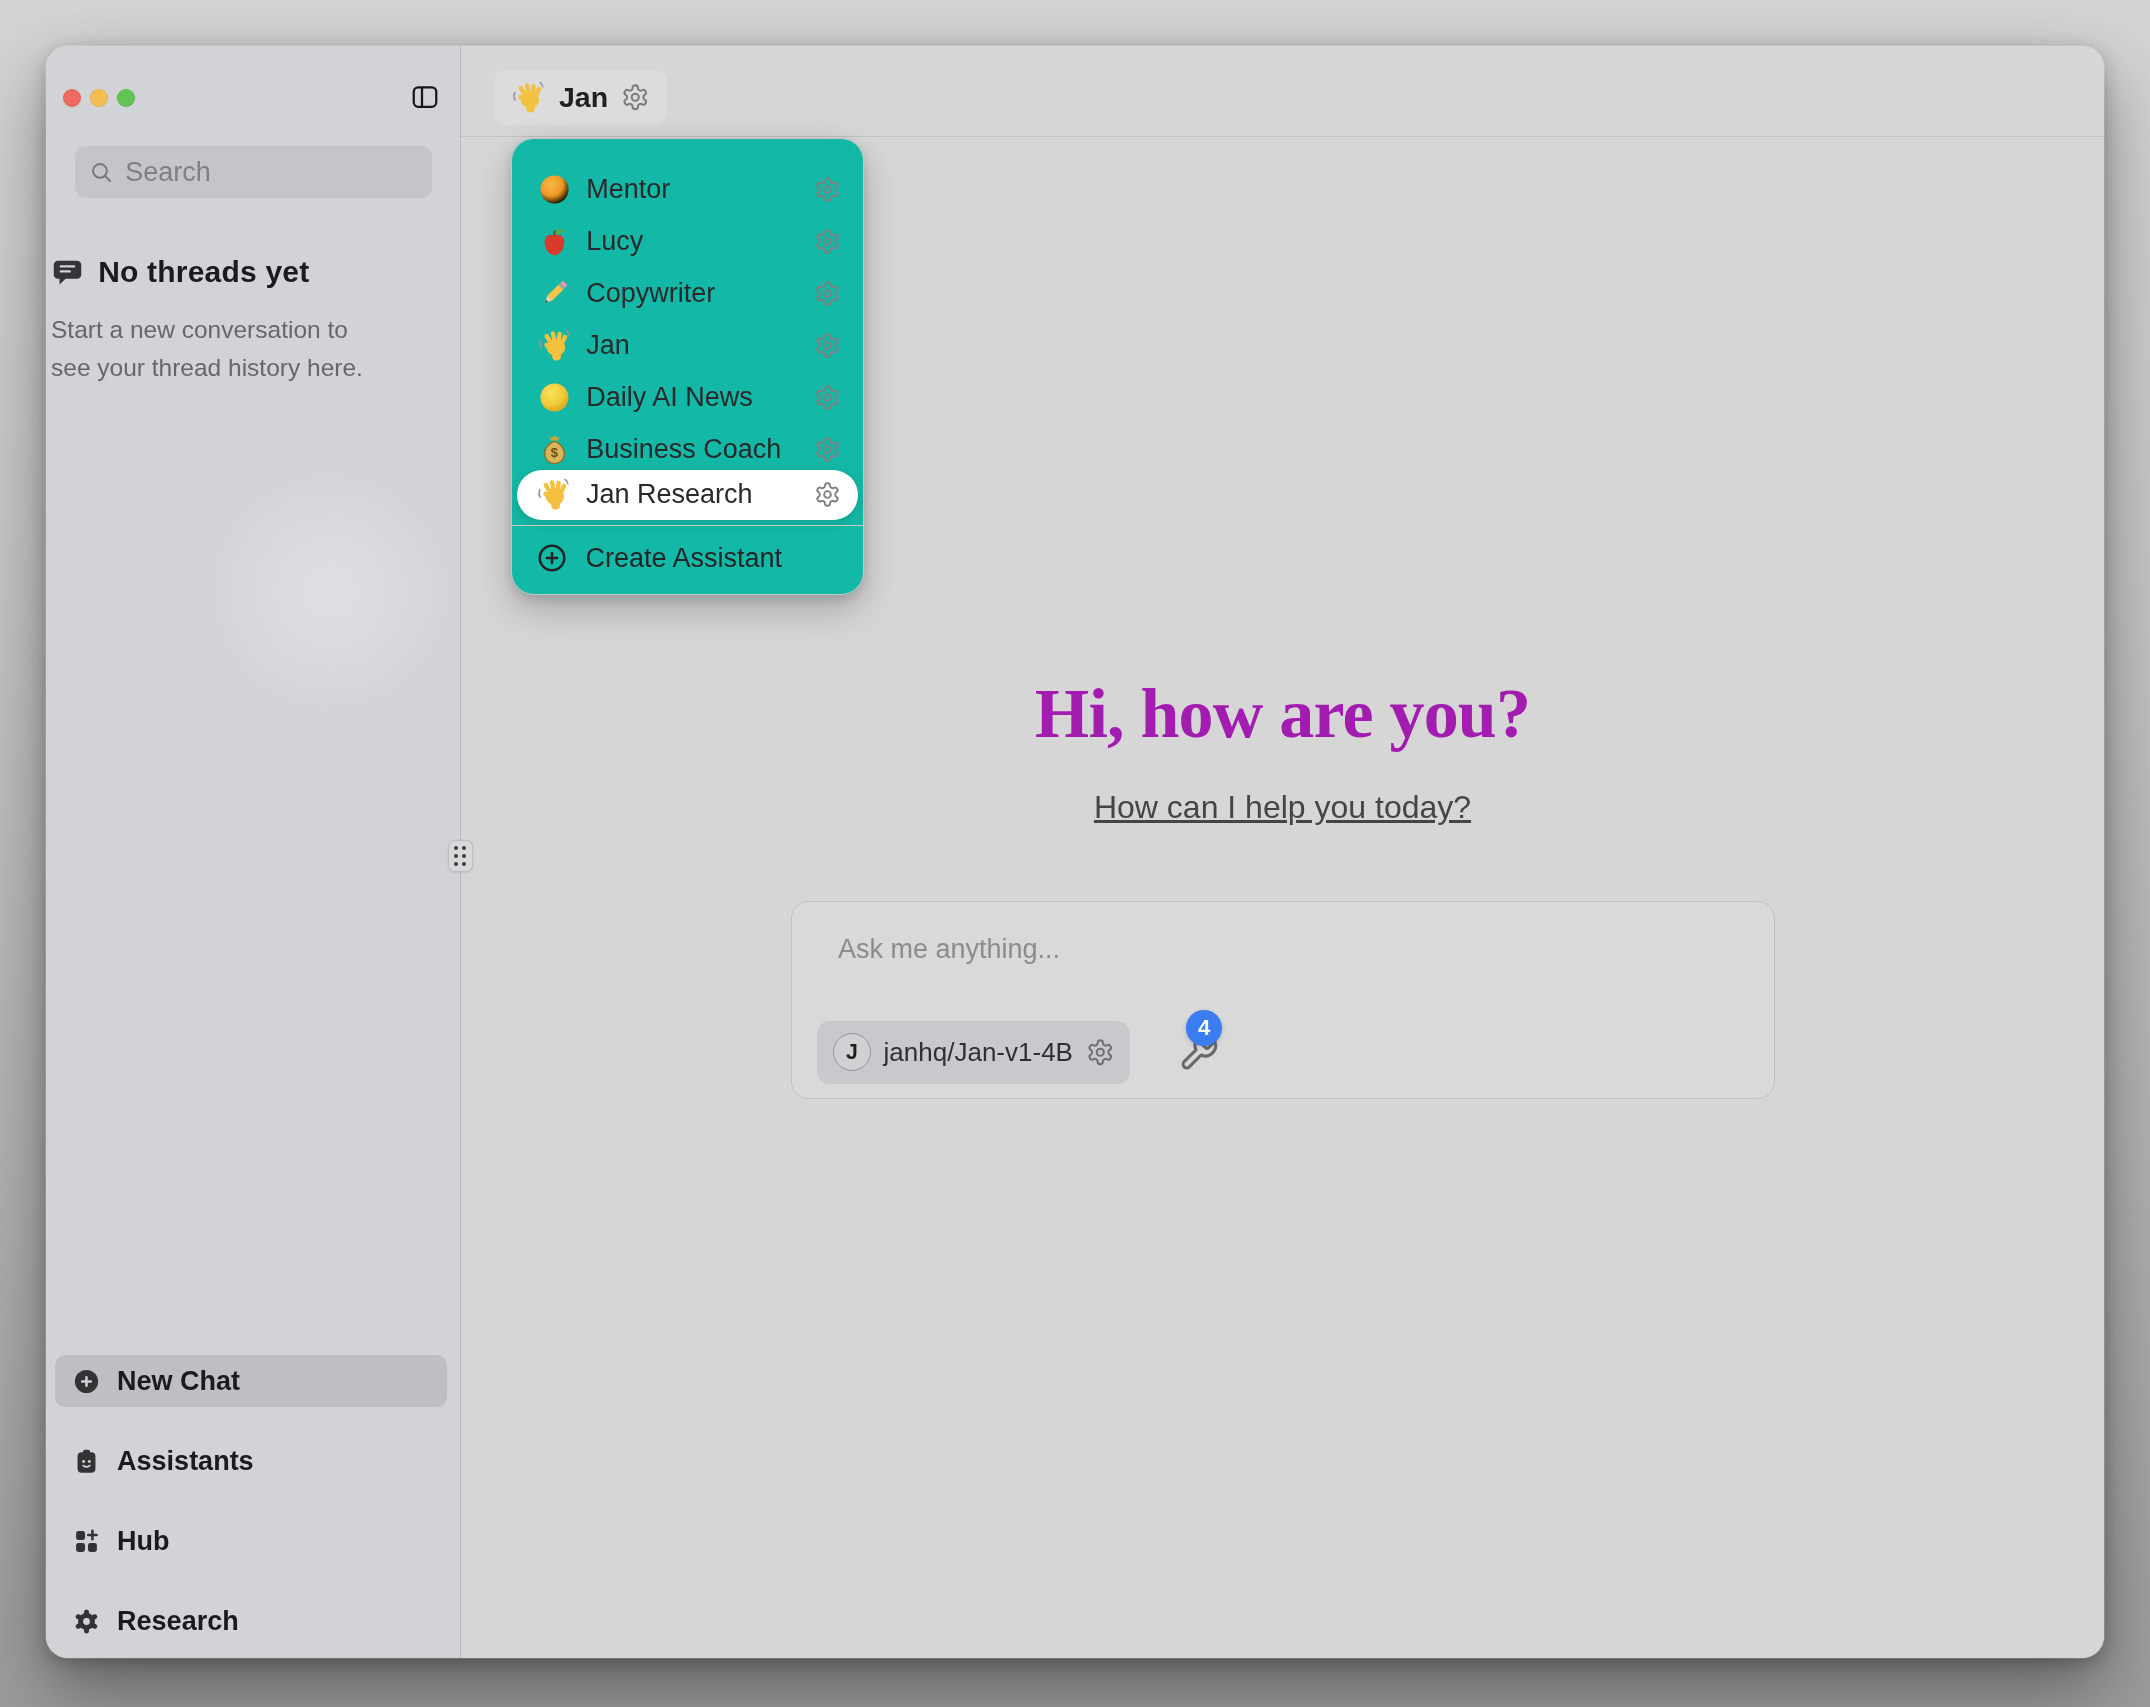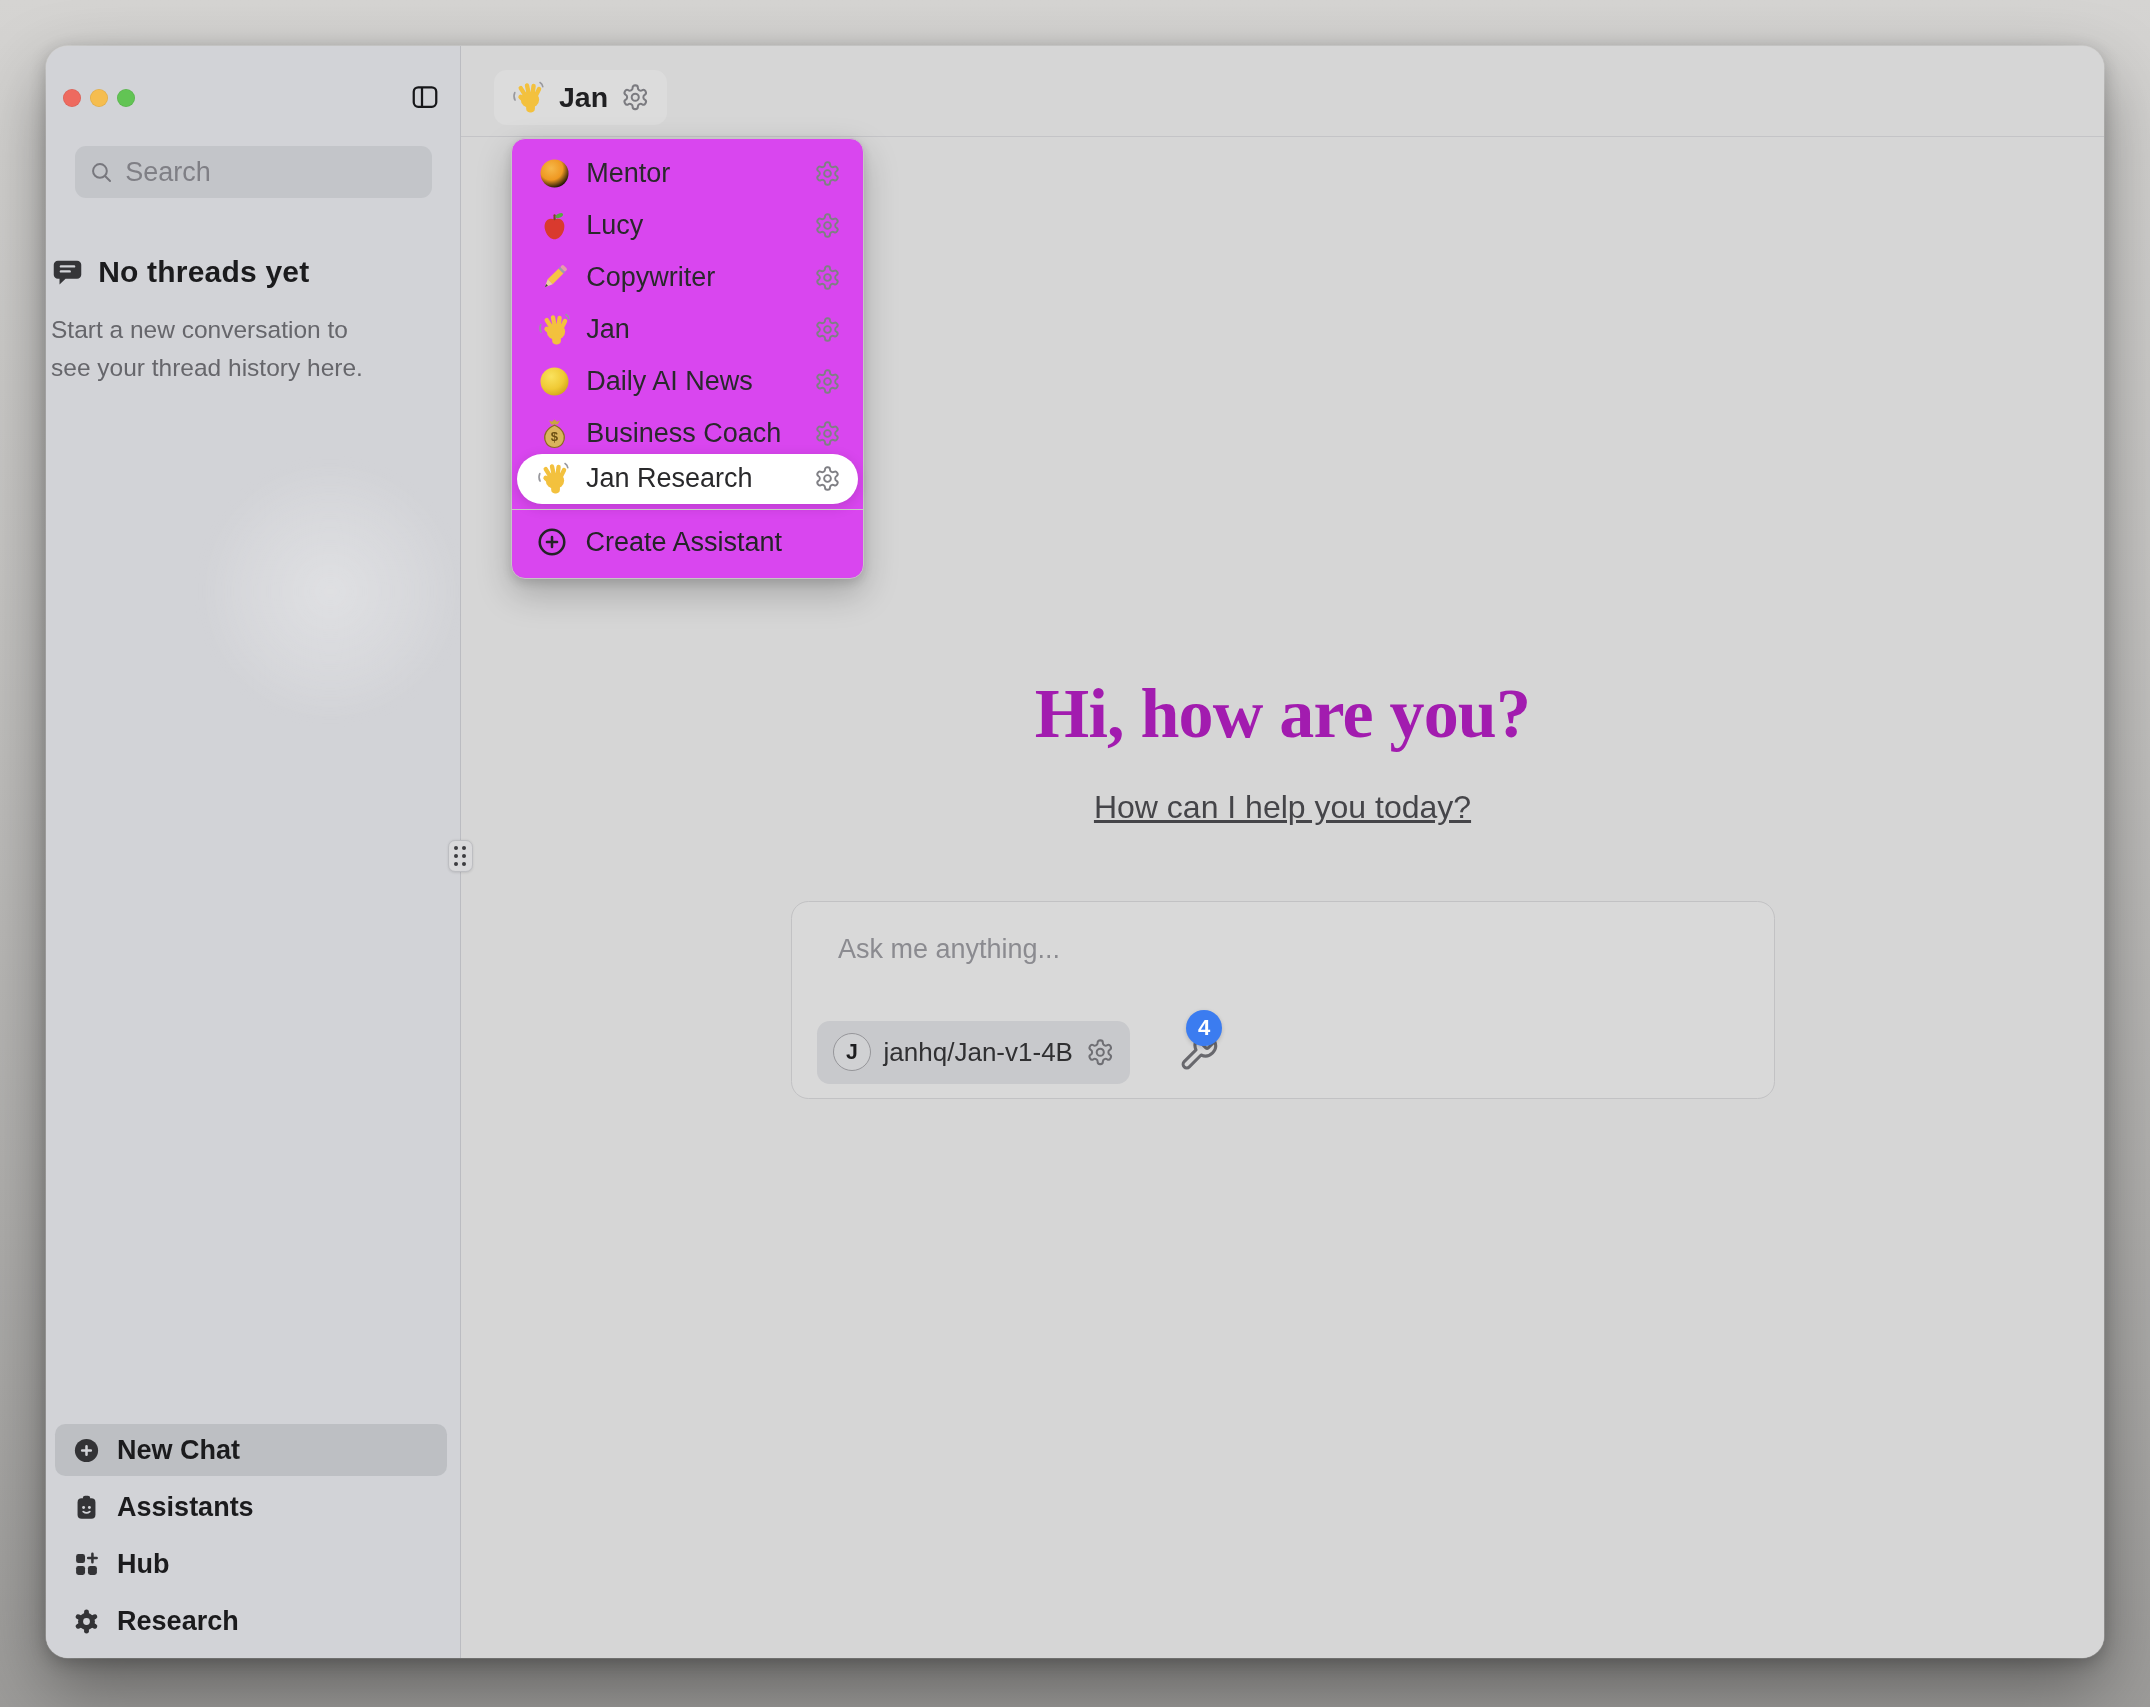--- a/index.html
+++ b/index.html
@@ -51,21 +51,21 @@
 
   .drag-handle {
     position:absolute; left:402px; top:794px; width:24.5px; height:32px; z-index:6;
     background:#d9d9db; border:0.8px solid #bdbec2; border-radius:7.1px;
     display:grid; grid-template-columns:repeat(2,4px); grid-template-rows:repeat(3,4px);
     gap:4px; place-content:center; cursor:col-resize;
     box-shadow:0 0.8px 2.4px rgba(0,0,0,.10);
   }
   .drag-handle i { width:4px; height:4px; border-radius:50%; background:#3c3c3f; }
 
-  .side-nav { position:absolute; left:8.7px; right:12.6px; bottom:11px; display:flex; flex-direction:column; gap:5px;margin-top:8px; }
+  .side-nav { position:absolute; left:8.7px; right:12.6px; bottom:11px; display:flex; flex-direction:column; gap:28px;margin-top:8px; }
   .nav-row {
     height:52px; border-radius:10.3px; display:flex; align-items:center; gap:16px;
     padding:0 17.4px; font-size:27px; font-weight:700; color:#1b1b1d; cursor:pointer;
   }
   .nav-row.active { background:#bdbfc3; }
   .nav-row svg { width:29px; height:29px; color:#333336; flex:none; }
 
   
   .main { position:relative; flex:1; height:100%; background:#d6d6d6; }
   .main-header { position:absolute; left:0; right:0; top:0; height:91px; border-bottom:0.8px solid #c4c4c7; }
@@ -73,22 +73,22 @@
     position:absolute; left:33px; top:24px; height:55px; border-radius:12.6px;
     background:#dcdcdc; display:flex; align-items:center; gap:12.6px; padding:0 17.4px; cursor:pointer;
   }
   .assistant-pill .emoji { width:35px; height:35px; }
   .assistant-pill .name { font-size:28.5px; font-weight:600; color:#202022; }
   .assistant-pill .gear { width:28.5px; height:28.5px; color:#7b7b80; }
 
   
   .menu {
     position:absolute; left:50px; top:92px; width:353px; z-index:10;
-    background:#d946ef; border:0.8px solid #c6c6c4; border-radius:14px;
-    padding:8px 0 11px 0;
+    background:#14b8a6; border:0.8px solid #c6c6c4; border-radius:23px;
+    padding:24px 0 11px 0;
     box-shadow:0 14.2px 35px rgba(0,0,0,.22), 0 3.2px 9.5px rgba(0,0,0,.12);
   }
   .menu-row {
     height:52px; display:flex; align-items:center; padding:0 22px 0 24px; cursor:pointer;
   }
   .menu-row .m-icon { width:36px; height:36px; flex:none; display:flex; align-items:center; justify-content:center; }
   .menu-row .m-icon svg { width:35px; height:35px; }
   .menu-row .m-label { flex:1; margin-left:14.2px; font-size:27px; color:#29292b; }
   .menu-row .m-gear { width:27px; height:27px; color:#7f7f84; flex:none; cursor:pointer; }
   .menu-row.highlight {

